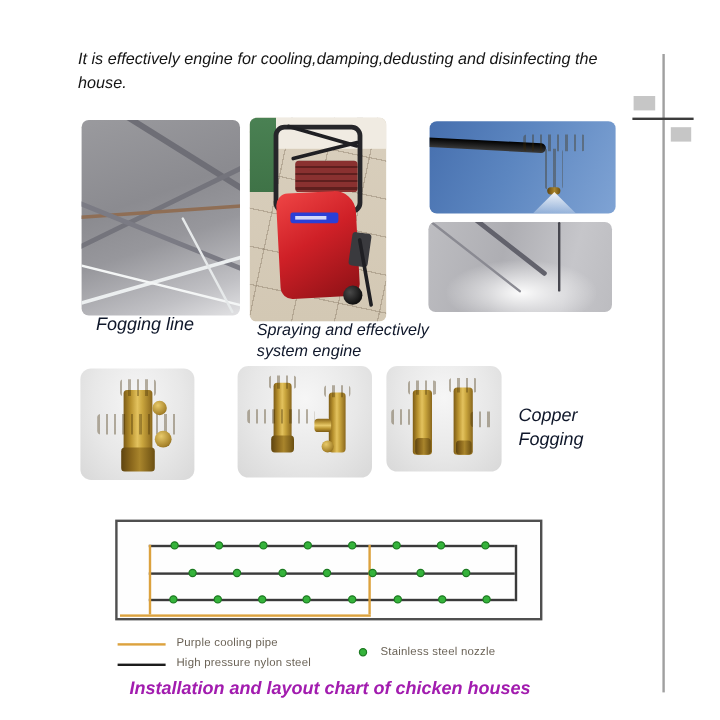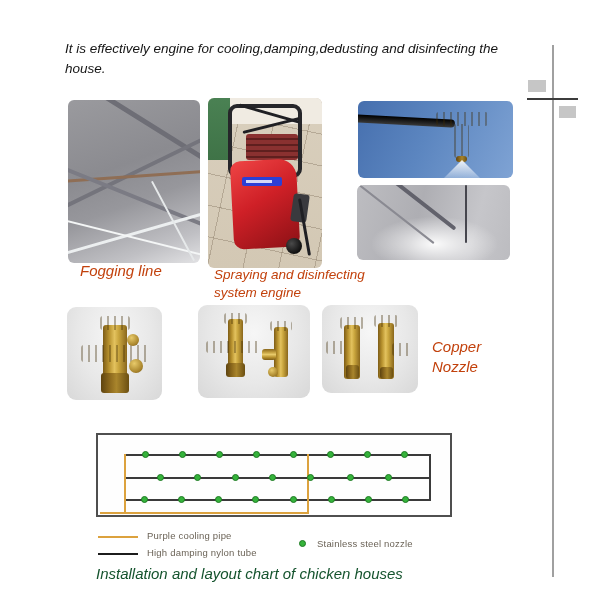--- a/index.html
+++ b/index.html
@@ -8,25 +8,25 @@
     position:relative; width:600px; height:600px; background:#ffffff;
     font-family:"Liberation Sans", sans-serif; overflow:hidden;
   }
   .abs { position:absolute; }
 
   
   .intro {
     left:65px; top:39px; width:452px;
     font-style:italic; font-size:13.5px; line-height:1.5; color:#151515;
   }
-  .cap { font-style:italic; color:#c2410c; }
+  .cap { font-style:italic; color:#0f172a; }
   .cap-fogging  { left:80px;  top:262px; font-size:15px; }
   .cap-engine   { left:214px; top:266px; width:168px; font-size:13.5px; line-height:1.35; }
   .cap-copper   { left:432px; top:337px; width:72px;  font-size:15px; line-height:1.35; }
-  .cap-diagram  { left:96px;  top:565px; width:358px; text-align:left; font-size:15px; color:#14532d; }
+  .cap-diagram  { left:96px;  top:565px; width:358px; text-align:center; font-size:15px; color:#a21caf;font-weight:bold; }
 
   
   .v-rule   { left:552px; top:45px;  width:2px;  height:532px; background:#a0a0a0; }
   .h-rule   { left:527px; top:98px;  width:51px; height:2px;   background:#3c3c3c; }
   .gray-sq  { background:#c6c6c6; }
   .gray-sq1 { left:528px; top:80px;  width:18px; height:12px; }
   .gray-sq2 { left:559px; top:106px; width:17px; height:12px; }
 
   
   .photo { border-radius:6px; overflow:hidden; }
@@ -129,21 +129,21 @@
     <div class="frame"></div>
     <div class="hose" style="left:30px;top:14px;width:62px;height:3px;transform:rotate(16deg);"></div>
     <div class="hose" style="left:34px;top:26px;width:58px;height:3px;transform:rotate(-14deg);"></div>
     <div class="coil"></div>
     <div class="mach-body"></div>
     <div class="mach-label"></div>
     <div class="mach-side"></div>
     <div class="hose" style="left:95px;top:100px;width:3px;height:58px;transform:rotate(-10deg);"></div>
     <div class="wheel"></div>
   </div>
-  <div class="abs cap cap-engine">Spraying and disinfecting system engine</div>
+  <div class="abs cap cap-engine">Spraying and effectively system engine</div>
 
   <div class="abs photo ph-sky">
     <div class="tube"></div>
     <div class="bpart brass-h nutlines" style="left:78px;top:11px;width:52px;height:14px;"></div>
     <div class="bpart brass-v nutlines" style="left:96px;top:23px;width:15px;height:34px;"></div>
     <div class="bpart bdark" style="left:98px;top:55px;width:11px;height:6px;"></div>
     <div class="mist-cone"></div>
   </div>
 
   <div class="abs photo ph-mist">
@@ -176,21 +176,21 @@
   <div class="abs photo ph-brass ph-brass-c">
     <div class="bpart brass-v" style="left:22px;top:20px;width:16px;height:54px;"></div>
     <div class="bpart brass-h nutlines" style="left:18px;top:12px;width:24px;height:12px;"></div>
     <div class="bpart brass-h nutlines" style="left:4px;top:36px;width:20px;height:13px;"></div>
     <div class="bpart bdark" style="left:24px;top:60px;width:13px;height:14px;"></div>
     <div class="bpart brass-v" style="left:56px;top:18px;width:16px;height:56px;"></div>
     <div class="bpart brass-h nutlines" style="left:52px;top:10px;width:24px;height:12px;"></div>
     <div class="bpart brass-h nutlines" style="left:70px;top:38px;width:20px;height:13px;"></div>
     <div class="bpart bdark" style="left:58px;top:62px;width:13px;height:12px;"></div>
   </div>
-  <div class="abs cap cap-copper">Copper Nozzle</div>
+  <div class="abs cap cap-copper">Copper Fogging</div>
 
   <div class="abs diagram">
     <div class="d-line" style="left:26px;top:19px;width:305px;"></div>
     <div class="d-line" style="left:26px;top:42px;width:305px;"></div>
     <div class="d-line" style="left:26px;top:64px;width:305px;"></div>
     <div class="d-vline" style="left:331px;top:19px;height:47px;"></div>
     <div class="o-line" style="left:26px;top:19px;width:2px;height:58px;"></div>
     <div class="o-line" style="left:209px;top:19px;width:2px;height:58px;"></div>
     <div class="o-line" style="left:2px;top:77px;width:209px;height:2px;"></div>
   <span class="dot" style="left: 44px; top: 16px;"></span>
@@ -214,19 +214,19 @@
       <span class="dot" style="left: 154px; top: 61px;"></span>
       <span class="dot" style="left: 192px; top: 61px;"></span>
       <span class="dot" style="left: 230px; top: 61px;"></span>
       <span class="dot" style="left: 267px; top: 61px;"></span>
       <span class="dot" style="left: 304px; top: 61px;"></span>
     </div>
 
   <div class="abs lg-swatch" style="left:98px;top:536px;background:var(--copper,#dca23e);"></div>
   <div class="lg-label" style="left:147px;top:530px;">Purple cooling pipe</div>
   <div class="abs lg-swatch" style="left:98px;top:553px;background:#1c1c1c;"></div>
-  <div class="lg-label" style="left:147px;top:547px;">High damping nylon tube</div>
+  <div class="lg-label" style="left:147px;top:547px;">High pressure nylon steel</div>
   <div class="lg-dot" style="left:299px;top:540px;"></div>
   <div class="lg-label" style="left:317px;top:538px;">Stainless steel nozzle</div>
 
   <div class="abs cap cap-diagram">Installation and layout chart of chicken houses</div>
 
 </div>
 
 </body></html>

